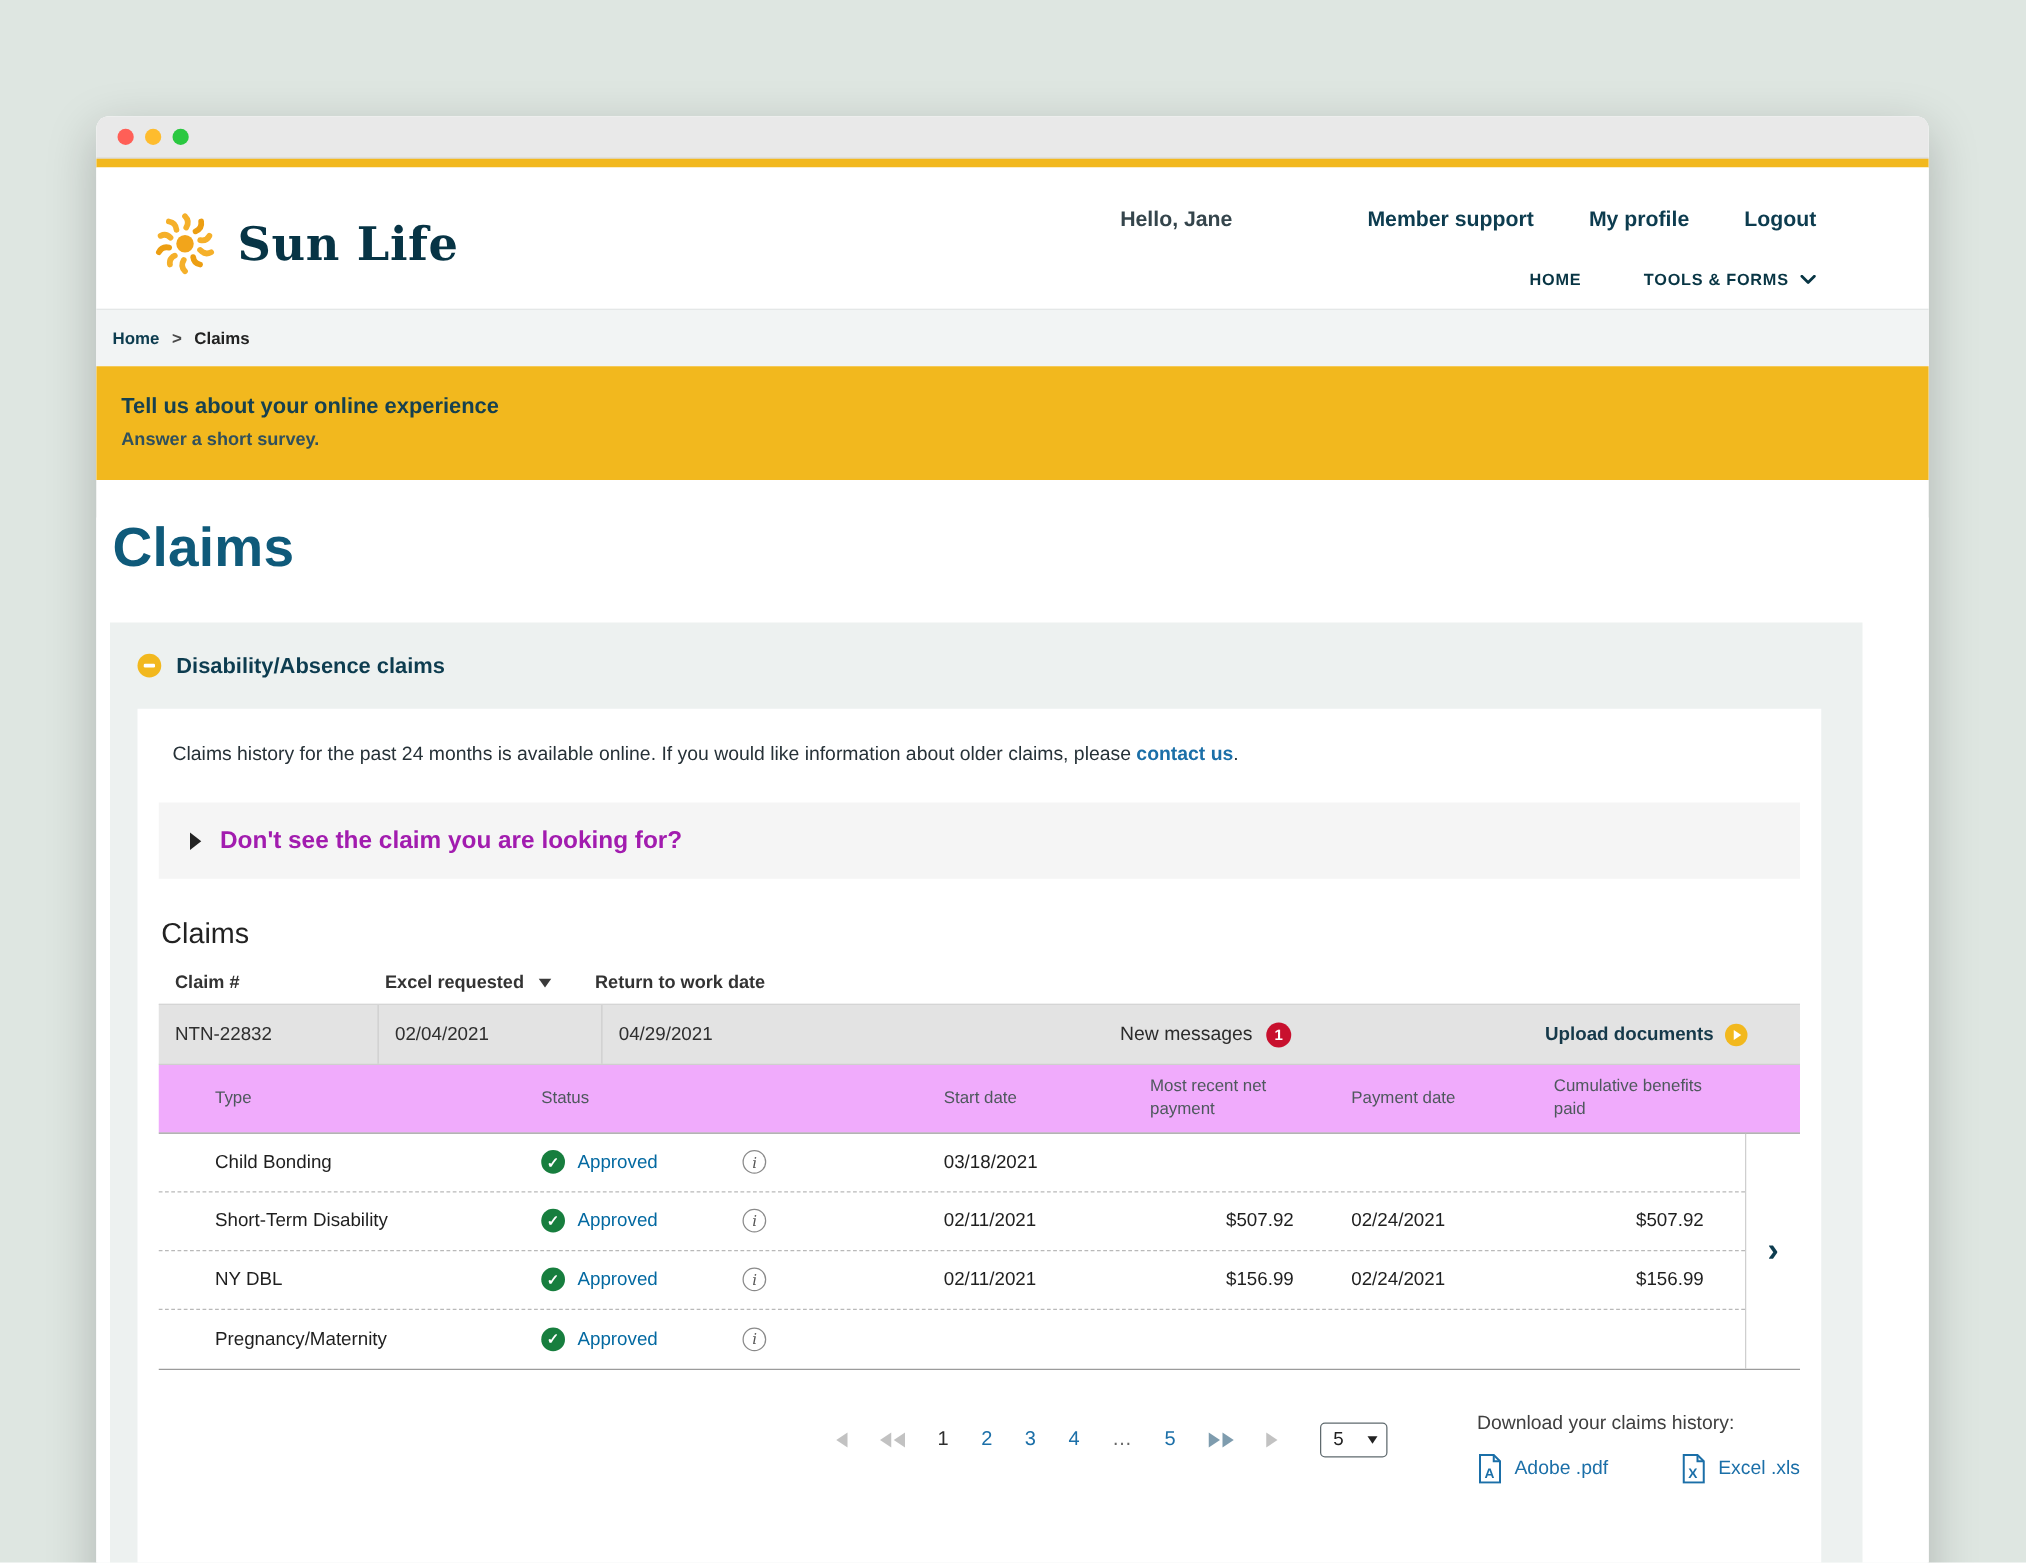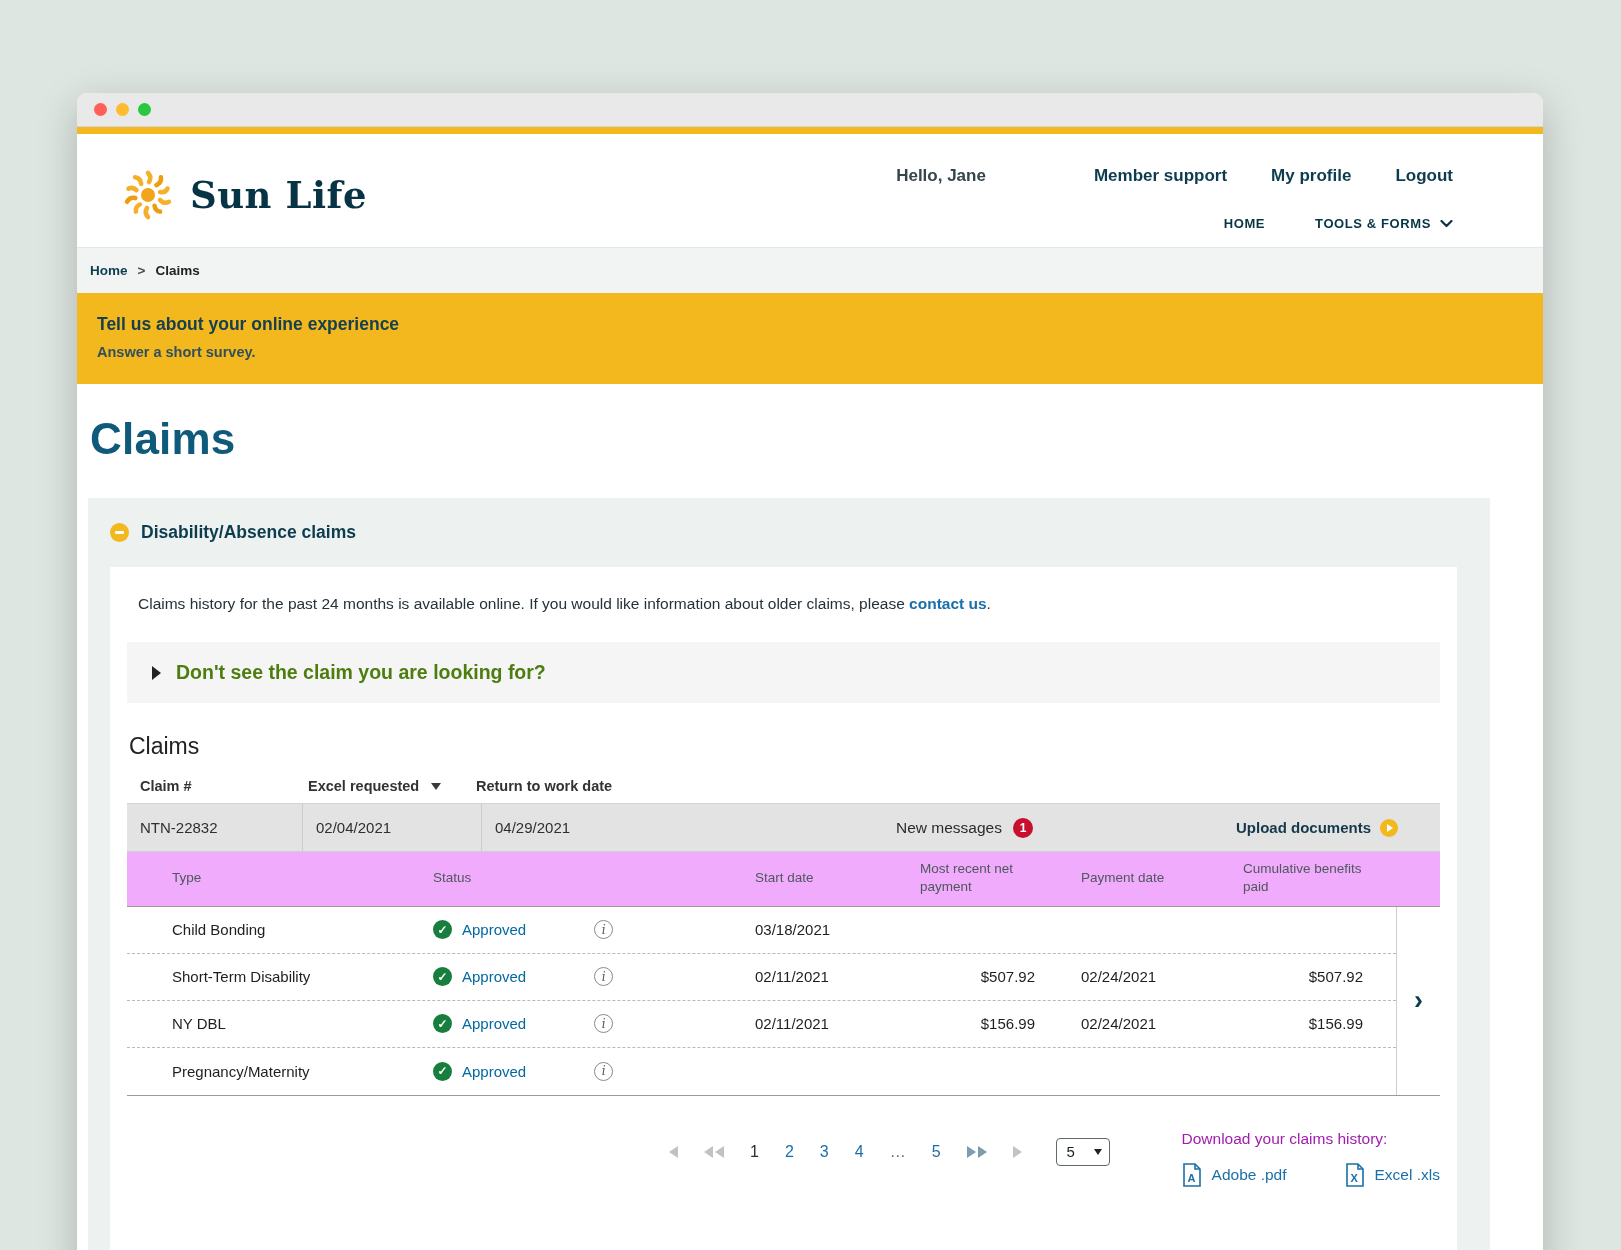--- a/index.html
+++ b/index.html
@@ -55,21 +55,21 @@
   .panel-header{display:flex;align-items:center;gap:12px;padding:0 22px;cursor:pointer;}
   .minus-icon{width:19px;height:19px;border-radius:50%;background:var(--yellow);display:flex;align-items:center;justify-content:center;flex:0 0 auto;}
   .minus-bar{width:9px;height:3px;background:#fff;border-radius:1px;}
   .panel-title{font-size:17.5px;font-weight:700;color:var(--navy);}
   .card{background:#fff;margin:24px 33px 0 22px;padding:24px 17px 90px 17px;}
   .intro{margin:2px 0 0 11px;font-size:15.5px;color:#273238;line-height:1.45;}
   .intro-link{color:var(--link);font-weight:700;text-decoration:none;cursor:pointer;}
   
   .expander{margin-top:27px;background:#f5f5f5;padding:19px 25px;display:flex;align-items:center;gap:15px;cursor:pointer;}
   .tri-right{width:0;height:0;border-top:7px solid transparent;border-bottom:7px solid transparent;border-left:9px solid #222;flex:0 0 auto;}
-  .expander-text{font-size:19.5px;font-weight:700;color:#4d7c0f;}
+  .expander-text{font-size:19.5px;font-weight:700;color:#a21caf;}
   .claims-h2{font-size:23px;font-weight:500;color:#222;margin:30px 0 18px 2px;}
   
   .outer-headers{display:flex;padding-left:13px;margin-bottom:9px;align-items:center;}
   .oh{font-size:14.5px;font-weight:700;color:#333;}
   .oh1{width:168px;}
   .oh2{width:168px;display:flex;align-items:center;gap:12px;cursor:pointer;}
   .tri-down{width:0;height:0;border-left:5.5px solid transparent;border-right:5.5px solid transparent;border-top:7px solid #3a3a3a;display:inline-block;}
   
   .claim-row{display:flex;align-items:stretch;background:#e3e3e3;height:49px;border-top:1px solid #d5d5d5;border-bottom:1px solid #cfcfcf;cursor:pointer;}
   .cs-cell{display:flex;align-items:center;font-size:15px;color:#2f2f2f;}
@@ -115,21 +115,21 @@
   .t-right{width:0;height:0;border-top:6px solid transparent;border-bottom:6px solid transparent;border-left:9px solid currentColor;}
   .gray{color:#c2c2c2;}
   .slate{color:#7e9cae;}
   .pg-num{font-size:16px;color:var(--link);text-decoration:none;cursor:pointer;}
   .pg-num.current{color:#2e2e2e;cursor:default;}
   .pg-ellipsis{font-size:16px;color:#666;}
   .select-wrap{position:relative;margin-left:8px;}
   .select-wrap select{appearance:none;-webkit-appearance:none;width:54px;height:28px;border:1.5px solid #5f6a6e;border-radius:4px;background:#fff;font-size:15px;padding:0 20px 0 10px;color:#222;font-family:"Liberation Sans", sans-serif;cursor:pointer;}
   .sel-chev{position:absolute;right:8px;top:11px;width:0;height:0;border-left:4.5px solid transparent;border-right:4.5px solid transparent;border-top:6px solid #222;pointer-events:none;}
   .download{display:flex;flex-direction:column;gap:15px;}
-  .dl-label{font-size:15.5px;color:#a21caf;}
+  .dl-label{font-size:15.5px;color:#404040;}
   .dl-links{display:flex;gap:58px;align-items:center;}
   .dl-link{display:flex;align-items:center;gap:10px;color:var(--link);font-size:15.5px;text-decoration:none;cursor:pointer;}
 </style>
 </head>
 <body>
 
 <div class="window">
 
   <div class="titlebar">
     <span class="dot red"></span>

